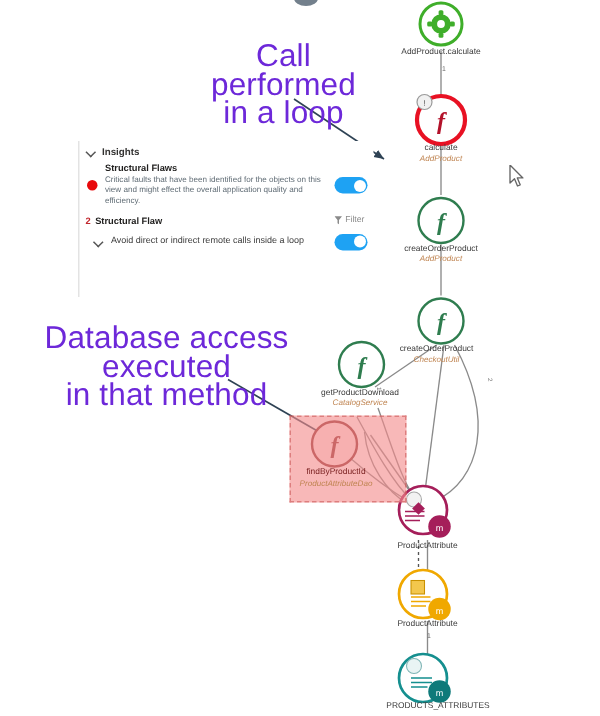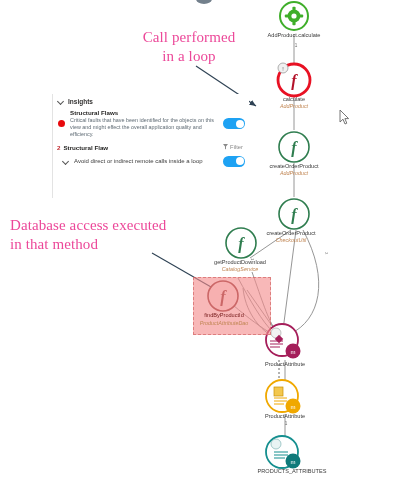--- a/index.html
+++ b/index.html
@@ -14,39 +14,39 @@
     position: relative;
     width: 400px;
     height: 477px;
     overflow: hidden;
     background: #ffffff;
   }
 
   
   .callout {
     position: absolute;
-    color: #ec4899;
-    font-family: Liberation Serif, serif;
-    font-size: 15px;
+    color: #6d28d9;
+    font-family: Liberation Sans, sans-serif;
+    font-size: 21px;
     font-weight: 400;
     line-height: 19px;
     letter-spacing: 0.1px;
     white-space: pre-line;
   }
   #callout-loop {
     left: 128px;
     top: 28px;
     width: 122px;
     text-align: center;
   }
   #callout-db {
     left: 10px;
     top: 216px;
     width: 202px;
-    text-align: left;
+    text-align: center;
   }
 
   
   #insights-panel {
     position: absolute;
     left: 52px;
     top: 94px;
     width: 197px;
     height: 104px;
     background: #ffffff;

